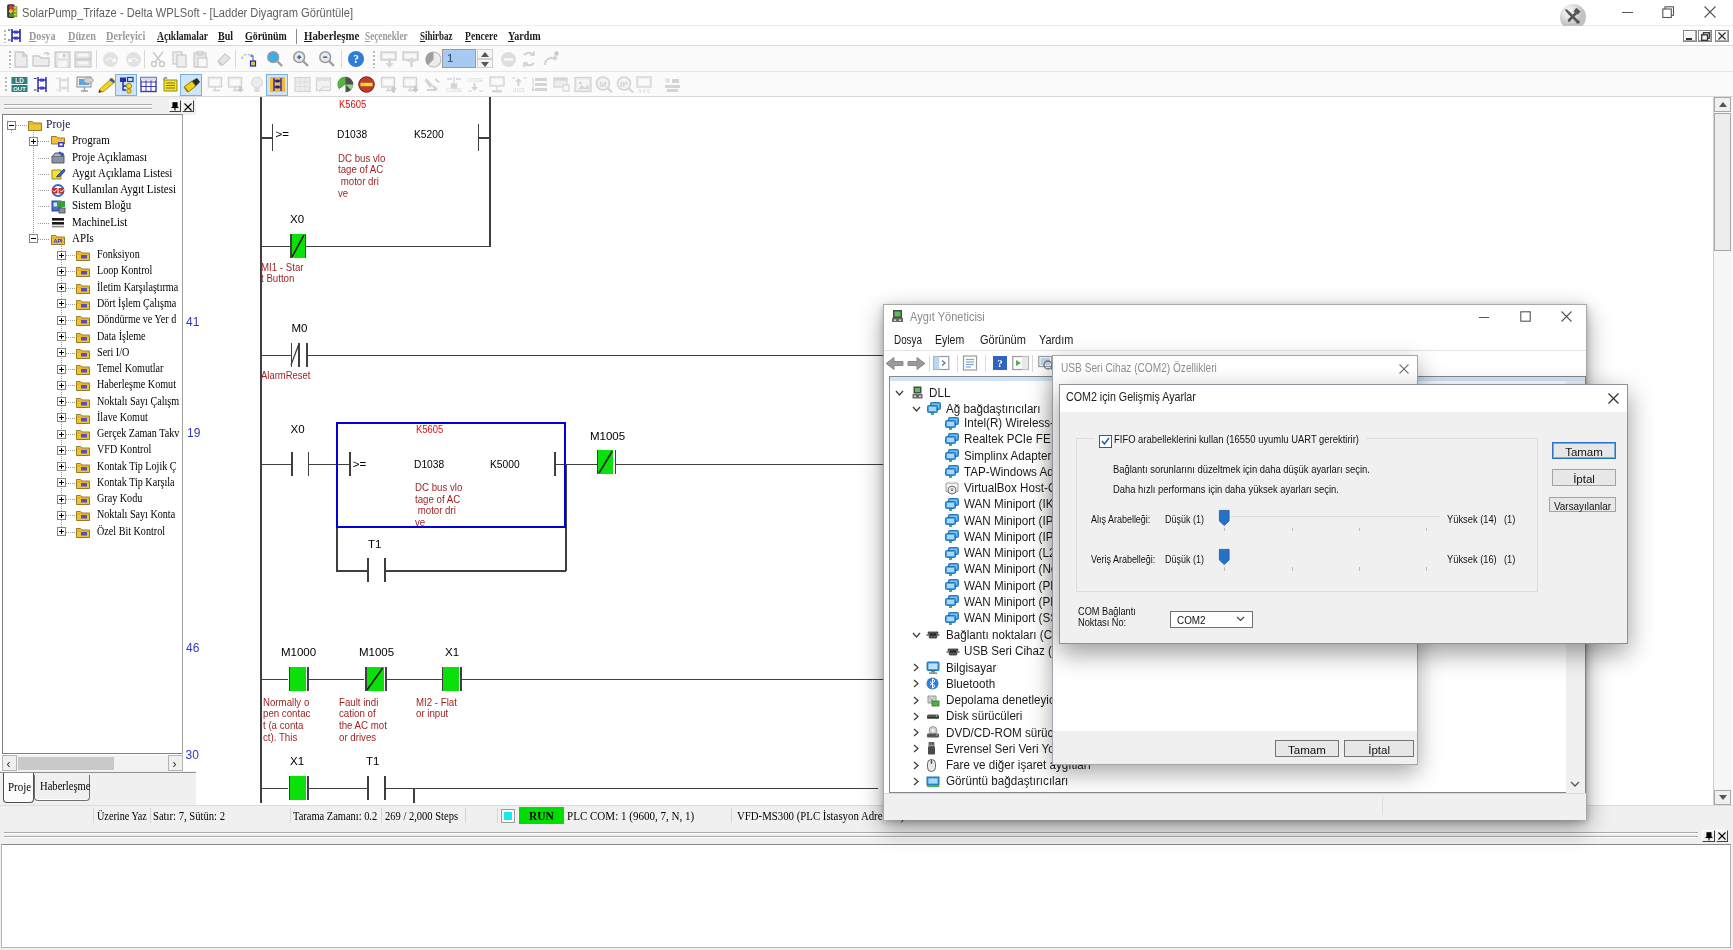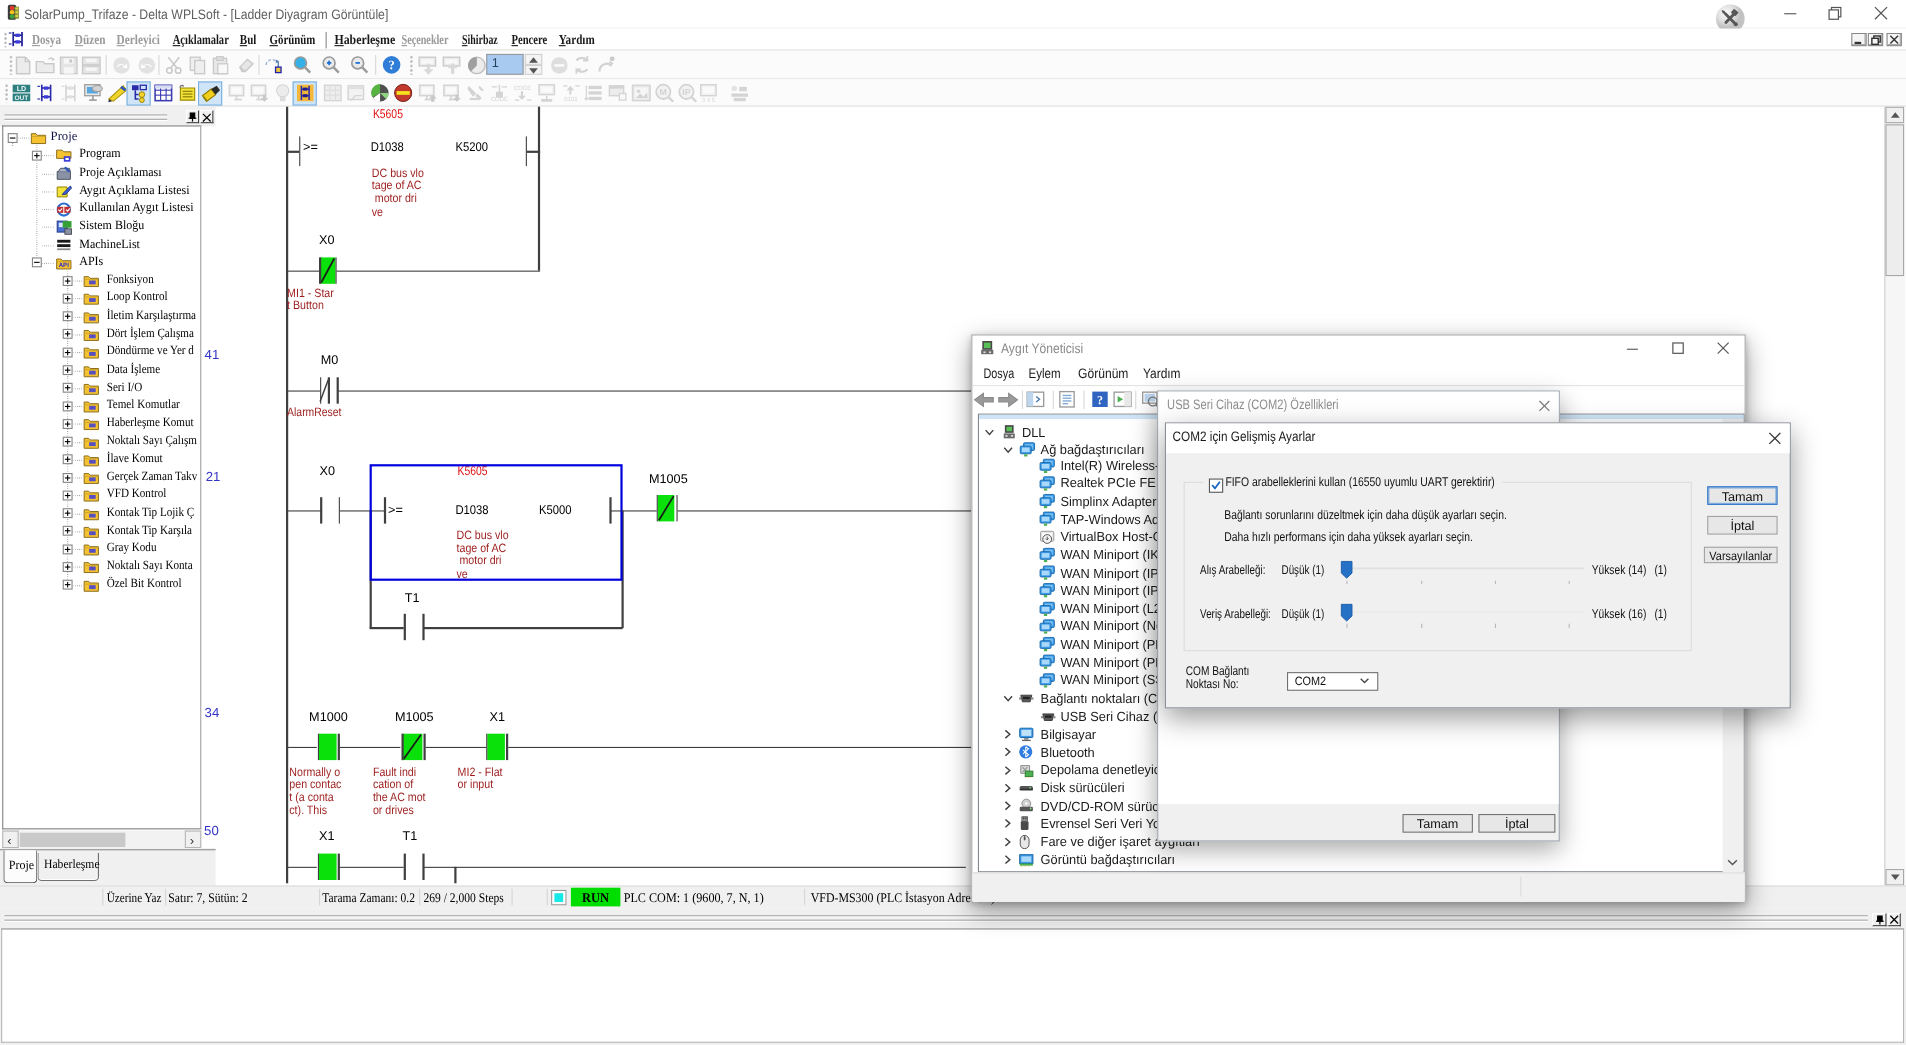--- a/index.html
+++ b/index.html
@@ -695,23 +695,23 @@
 <div style="left:168px;top:755px;width:15px;height:16px;background:#f0f0f0;border:1px solid #b5b5b5;"></div>
 <div style="left:172.5px;top:757.5px;font-family:'Liberation Sans',sans-serif;font-size:12px;color:#333;white-space:pre;line-height:1;">›</div>
 <div style="left:18px;top:756.5px;width:96px;height:13px;background:#c9c9c9;"></div>
 <div style="left:0;top:771px;width:196px;height:34px;background:#f0f0f0;"></div>
 <div style="left:0;top:771.5px;width:196px;height:1px;background:#909090;"></div>
 <div style="left:34px;top:775px;width:56px;height:26px;background:#f0f0f0;border:1px solid #707070;border-top:1px solid #707070;border-radius:0 0 4px 4px;border-top:none;box-shadow:inset 0 -1px 0 #fff;"></div>
 <div style="left:40px;top:781px;font-family:'Liberation Serif',serif;font-size:11.5px;color:#000;white-space:pre;line-height:1;transform:scaleX(0.92);transform-origin:0 50%;">Haberleşme</div>
 <div style="left:3px;top:773px;width:31px;height:30px;background:#fcfcfc;border:1px solid #505050;border-top:none;border-radius:0 0 4px 4px;"></div>
 <div style="left:7.5px;top:782px;font-family:'Liberation Serif',serif;font-size:11.5px;color:#000;white-space:pre;line-height:1;transform:scaleX(0.95);transform-origin:0 50%;">Proje</div>
 <div style="left:186px;top:316px;font-family:'Liberation Sans',sans-serif;font-size:12px;color:#3434c8;white-space:pre;line-height:1;">41</div>
-<div style="left:187px;top:427px;font-family:'Liberation Sans',sans-serif;font-size:12px;color:#3434c8;white-space:pre;line-height:1;">21</div>
-<div style="left:186px;top:642px;font-family:'Liberation Sans',sans-serif;font-size:12px;color:#3434c8;white-space:pre;line-height:1;">34</div>
-<div style="left:185.5px;top:748.5px;font-family:'Liberation Sans',sans-serif;font-size:12px;color:#3434c8;white-space:pre;line-height:1;">50</div>
+<div style="left:187px;top:427px;font-family:'Liberation Sans',sans-serif;font-size:12px;color:#3434c8;white-space:pre;line-height:1;">19</div>
+<div style="left:186px;top:642px;font-family:'Liberation Sans',sans-serif;font-size:12px;color:#3434c8;white-space:pre;line-height:1;">46</div>
+<div style="left:185.5px;top:748.5px;font-family:'Liberation Sans',sans-serif;font-size:12px;color:#3434c8;white-space:pre;line-height:1;">30</div>
 <div style="left:260px;top:97px;width:1.5px;height:706px;background:#3f3f3f;"></div>
 <div style="left:260px;top:137.3px;width:12px;height:1.35px;background:#3f3f3f;"></div>
 <div style="left:271.6px;top:124px;width:1.5px;height:27px;background:#3f3f3f;"></div>
 <div style="left:275.5px;top:128.5px;font-family:'Liberation Sans',sans-serif;font-size:11.5px;color:#000;white-space:pre;line-height:1;">&gt;=</div>
 <div style="left:339px;top:98.5px;font-family:'Liberation Sans',sans-serif;font-size:11.5px;color:#e01010;white-space:pre;line-height:1;transform:scaleX(0.82);transform-origin:0 50%;">K5605</div>
 <div style="left:337px;top:128.5px;font-family:'Liberation Sans',sans-serif;font-size:11.5px;color:#000;white-space:pre;line-height:1;transform:scaleX(0.89);transform-origin:0 50%;">D1038</div>
 <div style="left:413.5px;top:128.5px;font-family:'Liberation Sans',sans-serif;font-size:11.5px;color:#000;white-space:pre;line-height:1;transform:scaleX(0.89);transform-origin:0 50%;">K5200</div>
 <div style="left:477.5px;top:124px;width:1.5px;height:27px;background:#3f3f3f;"></div>
 <div style="left:479px;top:137.3px;width:11.5px;height:1.35px;background:#3f3f3f;"></div>
 <div style="left:489px;top:97px;width:1.5px;height:149.1px;background:#3f3f3f;"></div>

